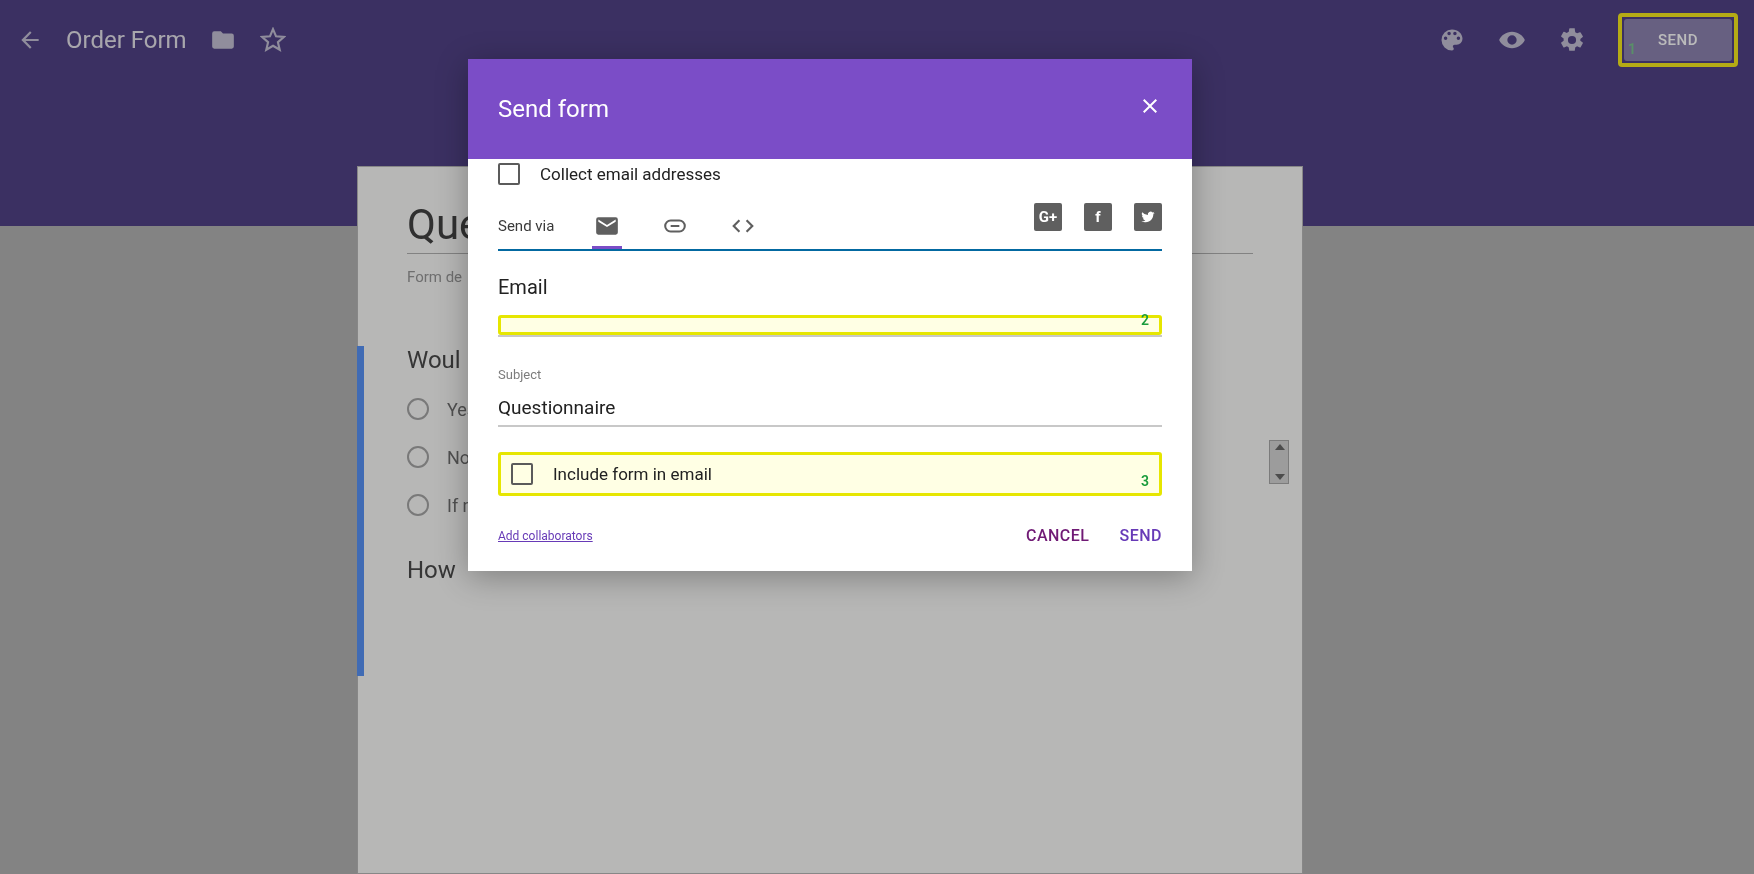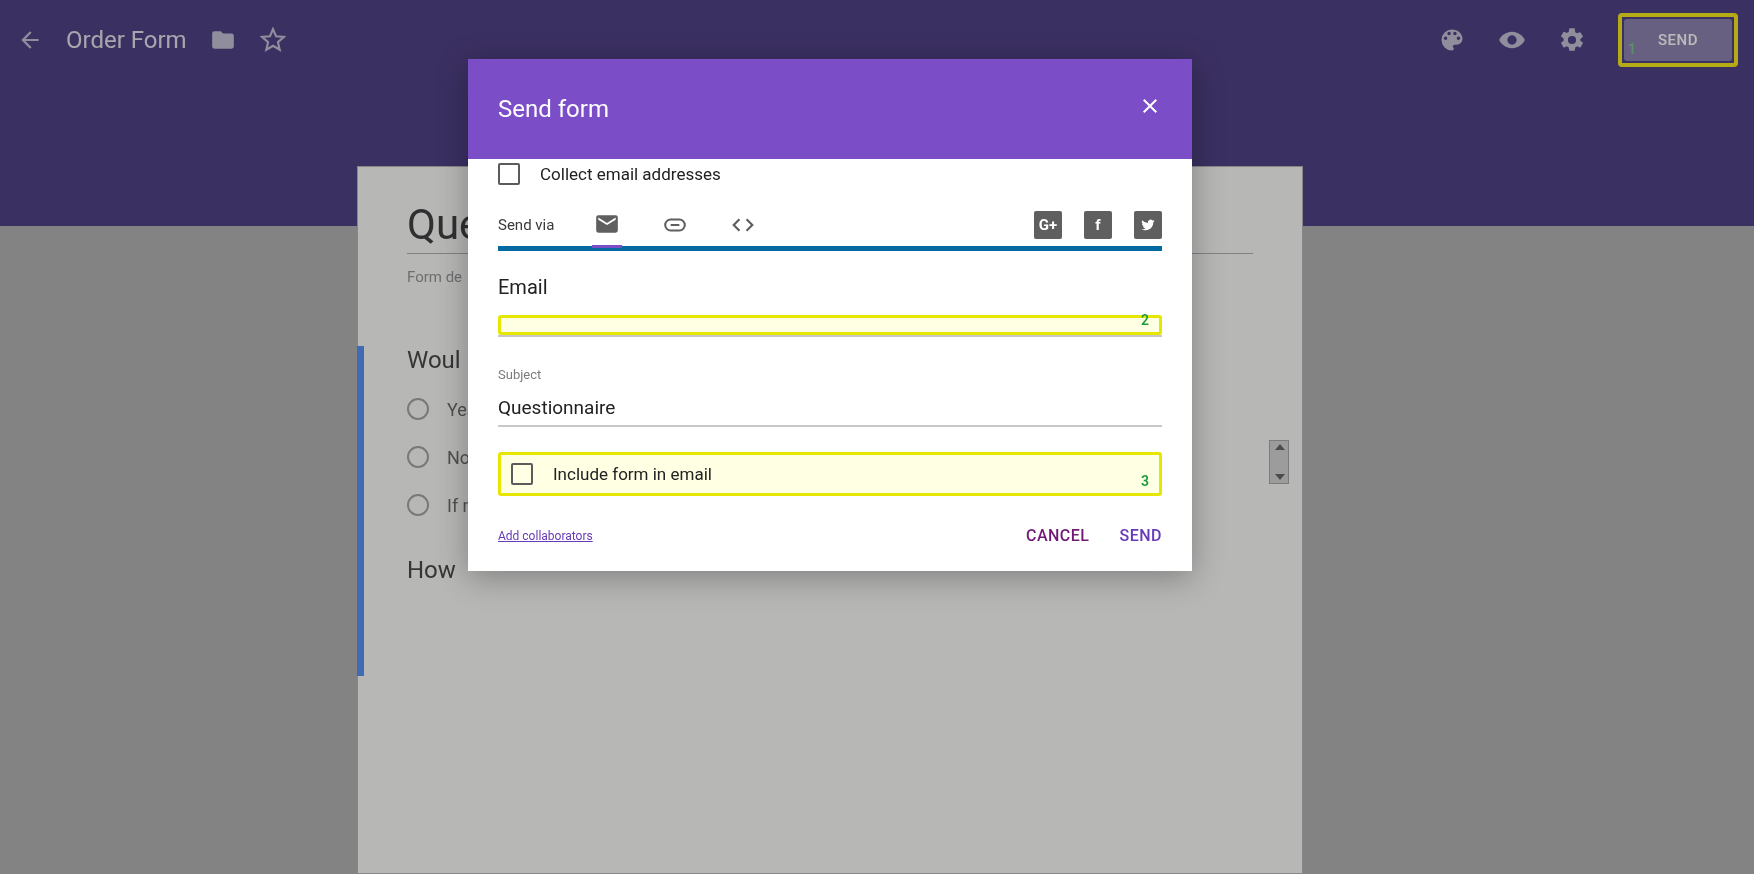--- a/index.html
+++ b/index.html
@@ -75,21 +75,21 @@
     height:100px; background:#7b4dc7; display:flex; align-items:center; justify-content:space-between;
     padding: 0 30px;
   }
   .modal-title { color:#fff; font-size:24px; font-weight:400; }
   .close-x { color:#fff; font-size:26px; cursor:pointer; }
 
   .modal-body { padding: 4px 30px 26px 30px; }
   .check-row { display:flex; align-items:center; gap:20px; font-size:17px; color:#222; margin-bottom:18px;}
   .checkbox { width:22px; height:22px; border:2px solid #5b5b5b; border-radius:2px; }
 
-  .send-via-row { display:flex; align-items:center; justify-content:space-between; border-bottom:5px solid #0369a1; height:48px;}
+  .send-via-row { display:flex; justify-content:space-between; border-bottom:2px solid #0369a1; height:48px;}
   .send-via-left { display:flex; align-items:center; gap:38px;}
   .send-via-label { font-size:15px; color:#3a3a3a; }
   .via-icon { width:30px; height:30px; display:flex; align-items:center; justify-content:center; cursor:pointer;}
   .via-icon svg { fill:#5f5f5f; }
   .via-icon.active { border-bottom:3px solid #7b4dc7; padding-bottom:14px; margin-bottom:-16px;}
   .social-row { display:flex; gap:22px;}
   .social-box { width:28px; height:28px; background:#5f5f5f; color:#fff; display:flex; align-items:center; justify-content:center; font-size:15px; font-weight:700; cursor:pointer; border-radius:2px;}
 
   .section-label { font-size:20px; color:#222; margin:24px 0 16px 0;}
   .field-wrap { margin-bottom:25px; }

